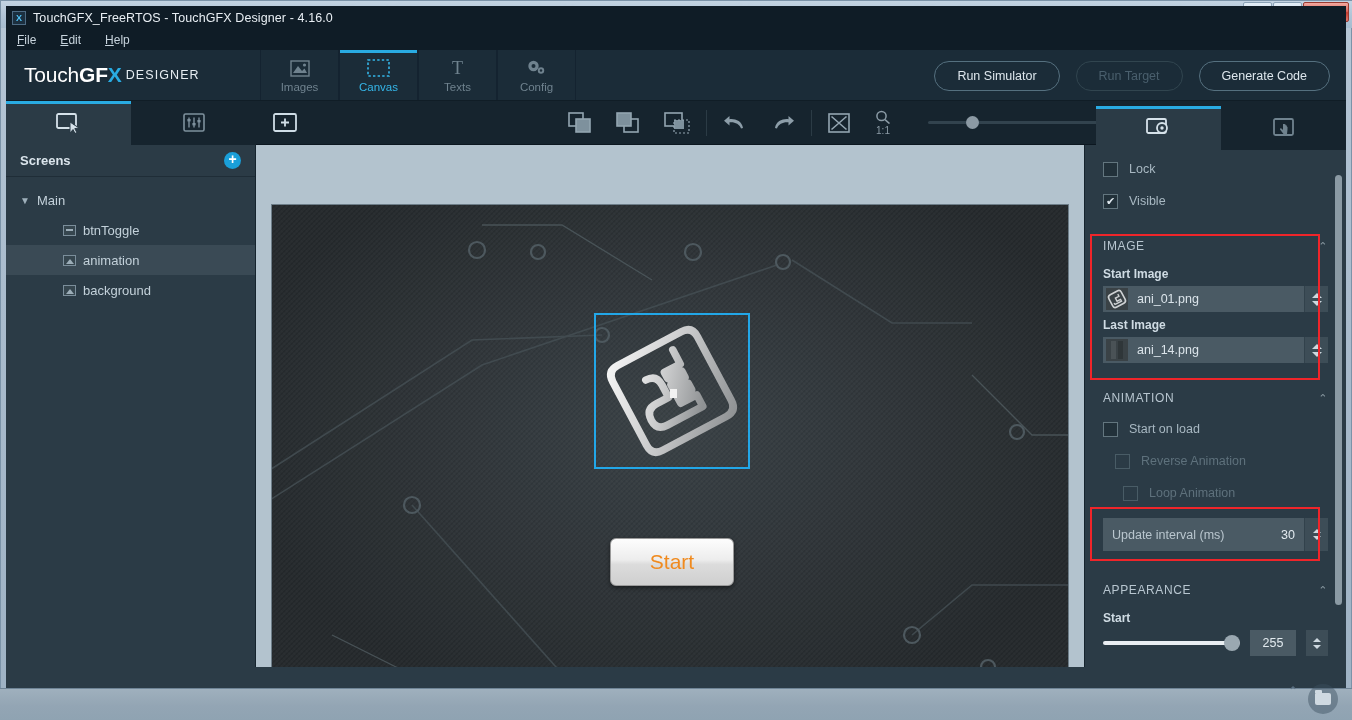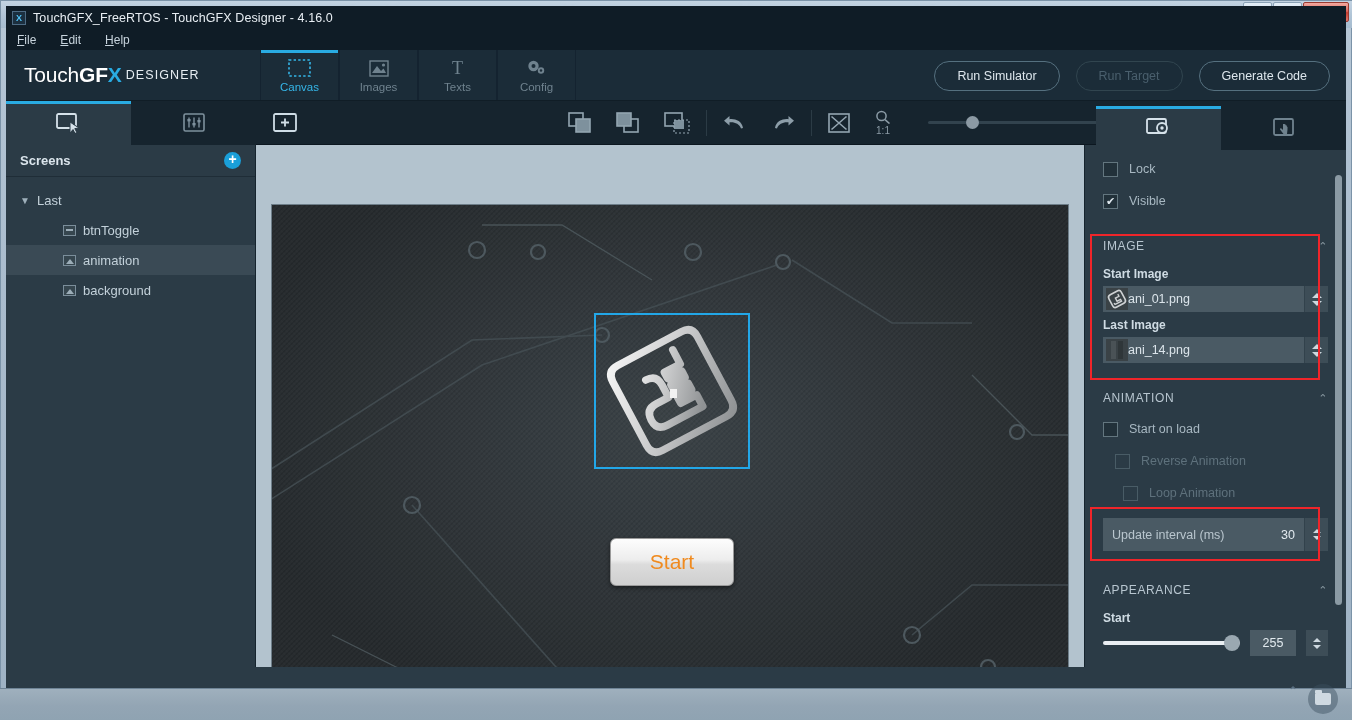--- a/index.html
+++ b/index.html
@@ -247,21 +247,21 @@
     padding: 0 18px; color: #b8c6d0; font-size: 12px; letter-spacing: .6px;
     margin-top: 6px;
   }
   .caret { color: #87969f; font-size: 11px; }
   .field-label { color: #cfdbe3; font-size: 12px; font-weight: bold; padding: 0 18px; margin: 6px 0 5px; }
 
   .combo {
     margin: 0 18px; height: 26px; display: flex; align-items: stretch;
   }
   .combo-main {
-    flex: 1; background: #4a5a64; display: flex; align-items: center; gap: 0;
+    flex: 1; background: #4a5a64; display: flex; align-items: center; gap: 9px;
     padding-left: 3px; color: #dbe4ea; font-size: 12.5px;
   }
   .thumb { width: 22px; height: 22px; border-radius: 2px; }
   .spin {
     width: 24px; background: #3d4d57; display: flex; flex-direction: column;
     align-items: center; justify-content: center; gap: 3px; border-left: 1px solid #32424c;
   }
   .arrow-up { width: 0; height: 0; border-left: 5px solid transparent; border-right: 5px solid transparent; border-bottom: 5px solid #cdd8df; }
   .arrow-dn { width: 0; height: 0; border-left: 5px solid transparent; border-right: 5px solid transparent; border-top: 5px solid #cdd8df; }
   .arrow-up.sm { border-left-width: 4px; border-right-width: 4px; border-bottom-width: 4px; }
@@ -363,37 +363,37 @@
       <div class="menu-item"><u>H</u>elp</div>
     </div>
 
     <div class="modebar">
       <div class="brand">
         <span class="brand-logo">Touch<b>GF</b><span class="x">X</span></span>
         <span class="brand-sub">DESIGNER</span>
       </div>
 
       <div class="mode-tabs">
-        <div class="mode-tab active">
-          <span class="mode-icon">
-            <svg width="23" height="18" viewBox="0 0 23 18">
-                <rect x="1" y="1" width="21" height="16" fill="none" stroke="#35b6e8" stroke-width="1.6" stroke-dasharray="2.4 2.2"></rect>
-              </svg>
-          </span>
-          <span>Canvas</span>
-        </div>
         <div class="mode-tab">
           <span class="mode-icon">
             <svg width="20" height="17" viewBox="0 0 20 17">
                 <rect x="1" y="1" width="18" height="15" fill="none" stroke="#6f828e" stroke-width="1.4"></rect>
                 <path d="M3 13 L8 6 L12 11 L14.5 8.5 L17 13 Z" fill="#6f828e"></path>
                 <circle cx="14.5" cy="5" r="1.6" fill="#6f828e"></circle>
               </svg>
           </span>
           <span>Images</span>
+        </div>
+        <div class="mode-tab active">
+          <span class="mode-icon">
+            <svg width="23" height="18" viewBox="0 0 23 18">
+                <rect x="1" y="1" width="21" height="16" fill="none" stroke="#35b6e8" stroke-width="1.6" stroke-dasharray="2.4 2.2"></rect>
+              </svg>
+          </span>
+          <span>Canvas</span>
         </div>
         <div class="mode-tab">
           <span class="mode-icon">
             <svg width="19" height="19" viewBox="0 0 19 19">
                 <text x="9.5" y="16" font-family="Liberation Serif, serif" font-size="18" fill="#6f828e" text-anchor="middle">T</text>
               </svg>
           </span>
           <span>Texts</span>
         </div>
         <div class="mode-tab">
@@ -498,21 +498,21 @@
     <div class="body">
 
       <div class="left-panel">
         <div class="screens-head">
           <div class="screens-title">Screens</div>
           <div class="plus-circle">+</div>
         </div>
         <div class="tree">
           <div class="tree-row">
             <span class="chev">▼</span>
-            <span>Last</span>
+            <span>Main</span>
           </div>
           <div class="tree-row child">
             <span class="wicon">
                 <span class="bar"></span>
               </span>
             <span>btnToggle</span>
           </div>
           <div class="tree-row child selected">
             <span class="wicon">
                 <span class="img"></span>

